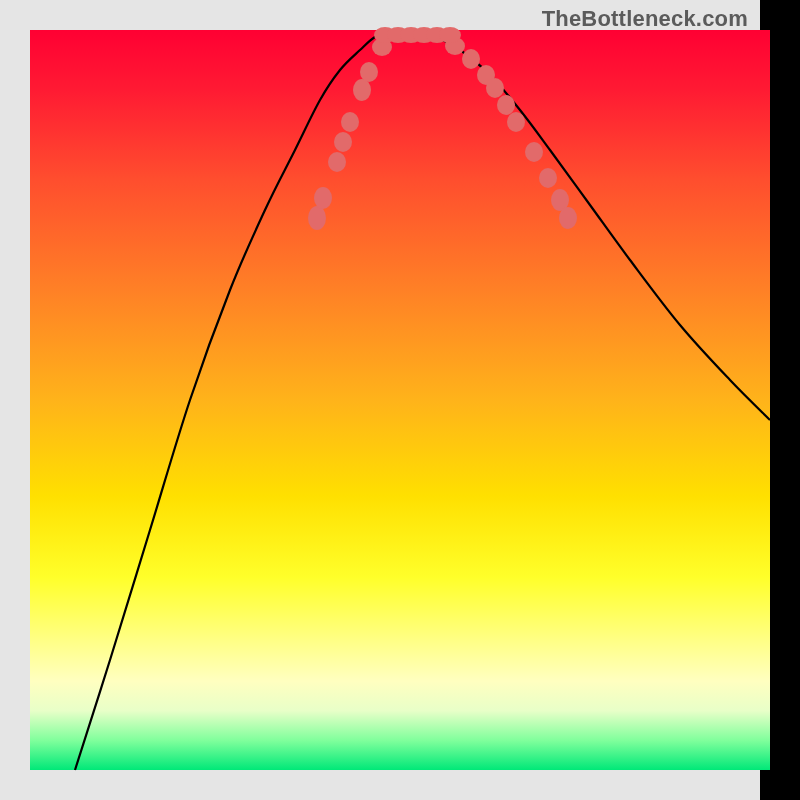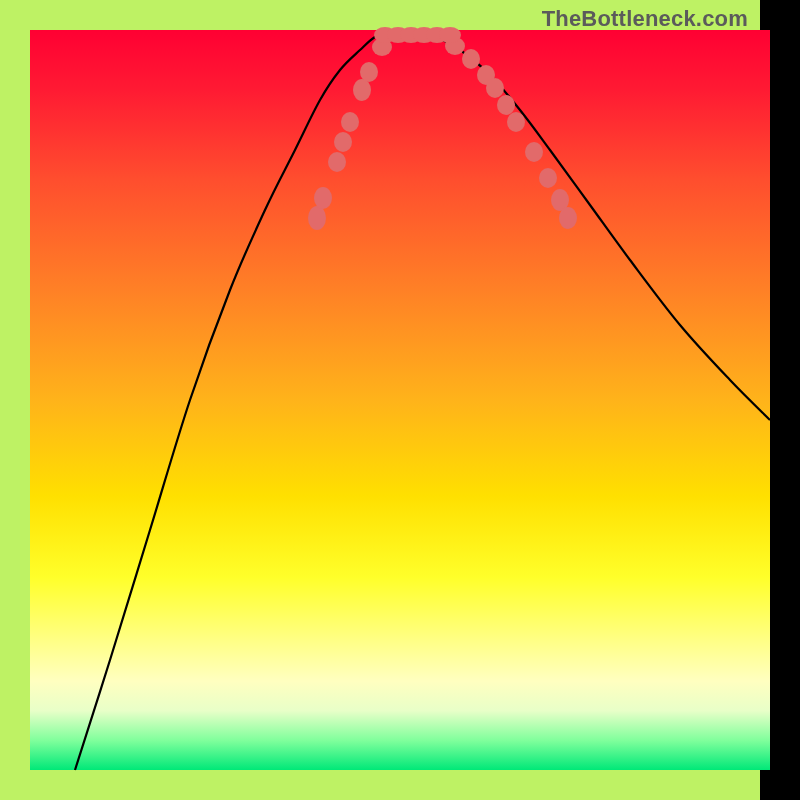--- a/index.html
+++ b/index.html
@@ -1,21 +1,21 @@
 <!DOCTYPE html>
 <html><head>
 <meta charset="utf-8">
 <style>
   * { margin: 0; padding: 0; box-sizing: border-box; }
   html, body { width: 800px; height: 800px; overflow: hidden; background: #000; }
   .frame {
     position: relative;
     width: 760px;
     height: 800px;
-    background: #bef264;
+    background: #e5e5e5;
   }
   .plot-area {
     position: absolute;
     left: 30px;
     top: 30px;
     width: 740px;
     height: 740px;
     
     background: linear-gradient(to bottom,
       #ff0033 0%,

